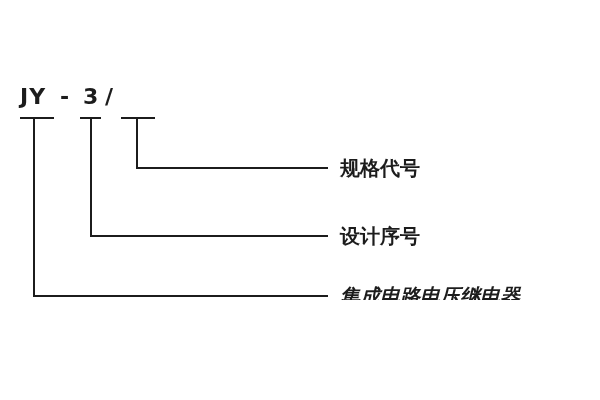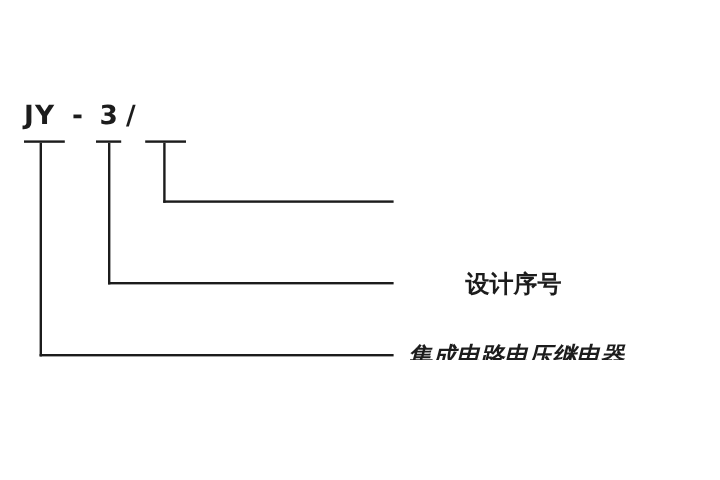--- a/index.html
+++ b/index.html
@@ -45,22 +45,23 @@
   <span class="model-seg" style="left:60px; top:86px;">-</span>
   <span class="model-seg" style="left:83px; top:86px;">3</span>
   <span class="model-seg" style="left:105px; top:86px;">/</span>
 
   <div class="rule" style="left:20px; top:117px; width:34px; height:2px;"></div>
   <div class="rule" style="left:80px; top:117px; width:21px; height:2px;"></div>
   <div class="rule" style="left:121px; top:117px; width:34px; height:2px;"></div>
 
   <div class="rule" style="left:136px; top:119px; width:2px; height:50px;"></div>
   <div class="rule" style="left:136px; top:167px; width:192px; height:2px;"></div>
+  <span class="callout-label" style="left:340px; top:155px;">规格代号</span>
 
   <div class="rule" style="left:90px; top:119px; width:2px; height:118px;"></div>
   <div class="rule" style="left:90px; top:235px; width:238px; height:2px;"></div>
-  <span class="callout-label" style="left:340px; top:223px;margin-left:48px;">设计序号</span>
+  <span class="callout-label" style="left:340px; top:223px;">设计序号</span>
 
   <div class="rule" style="left:33px; top:119px; width:2px; height:178px;"></div>
   <div class="rule" style="left:33px; top:295px; width:295px; height:2px;"></div>
   <span class="callout-label" style="left:340px; top:283px;font-style:italic;">集成电路电压继电器</span>
 
 </div>
 
 </body></html>

